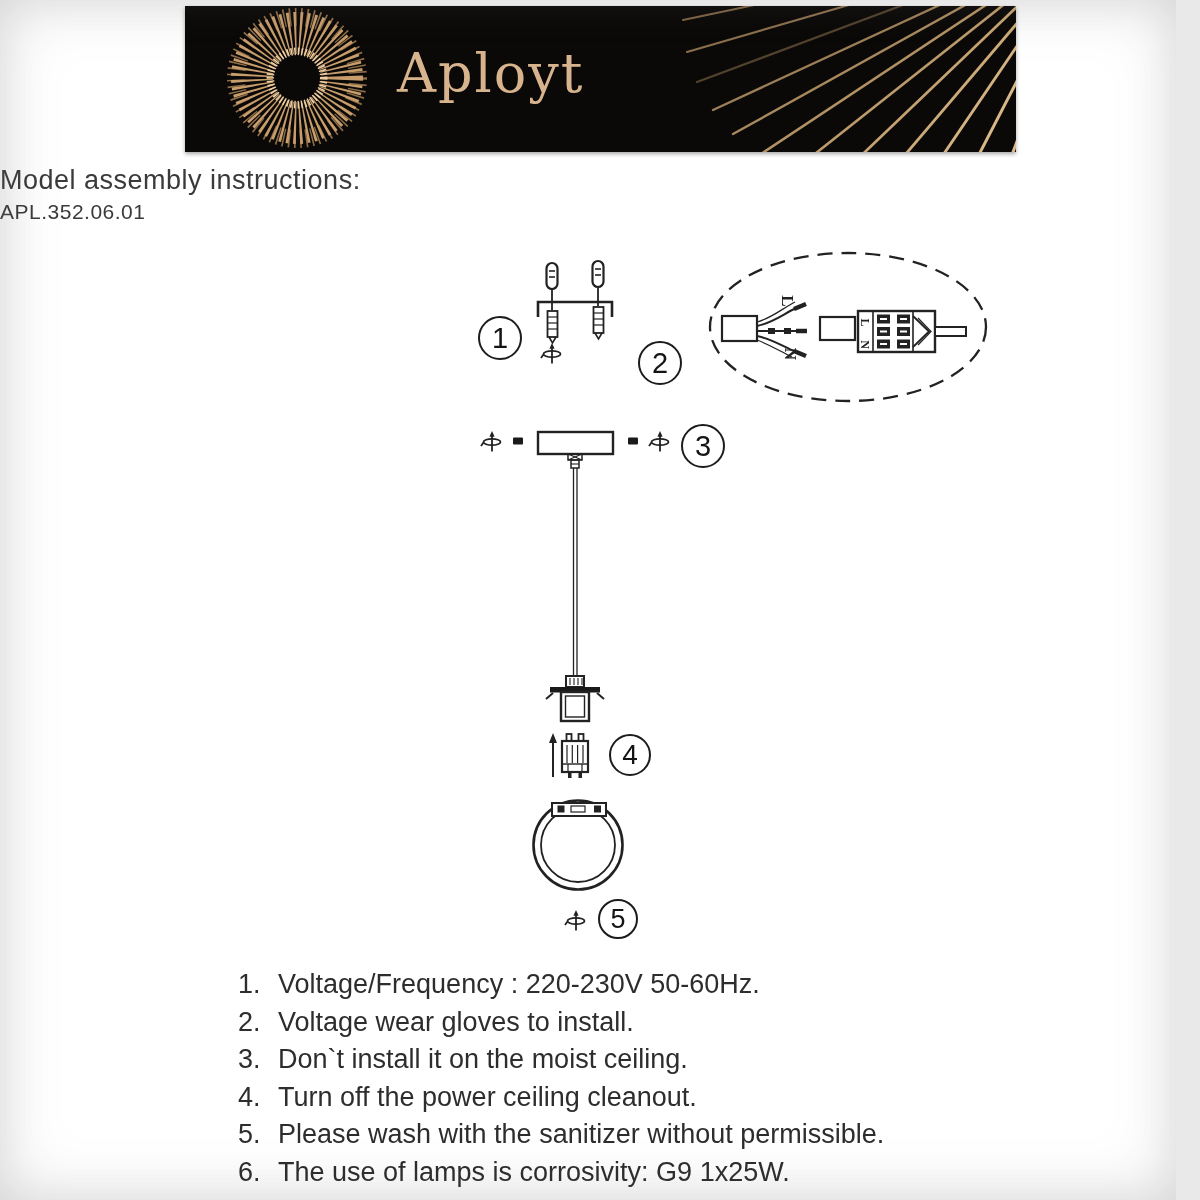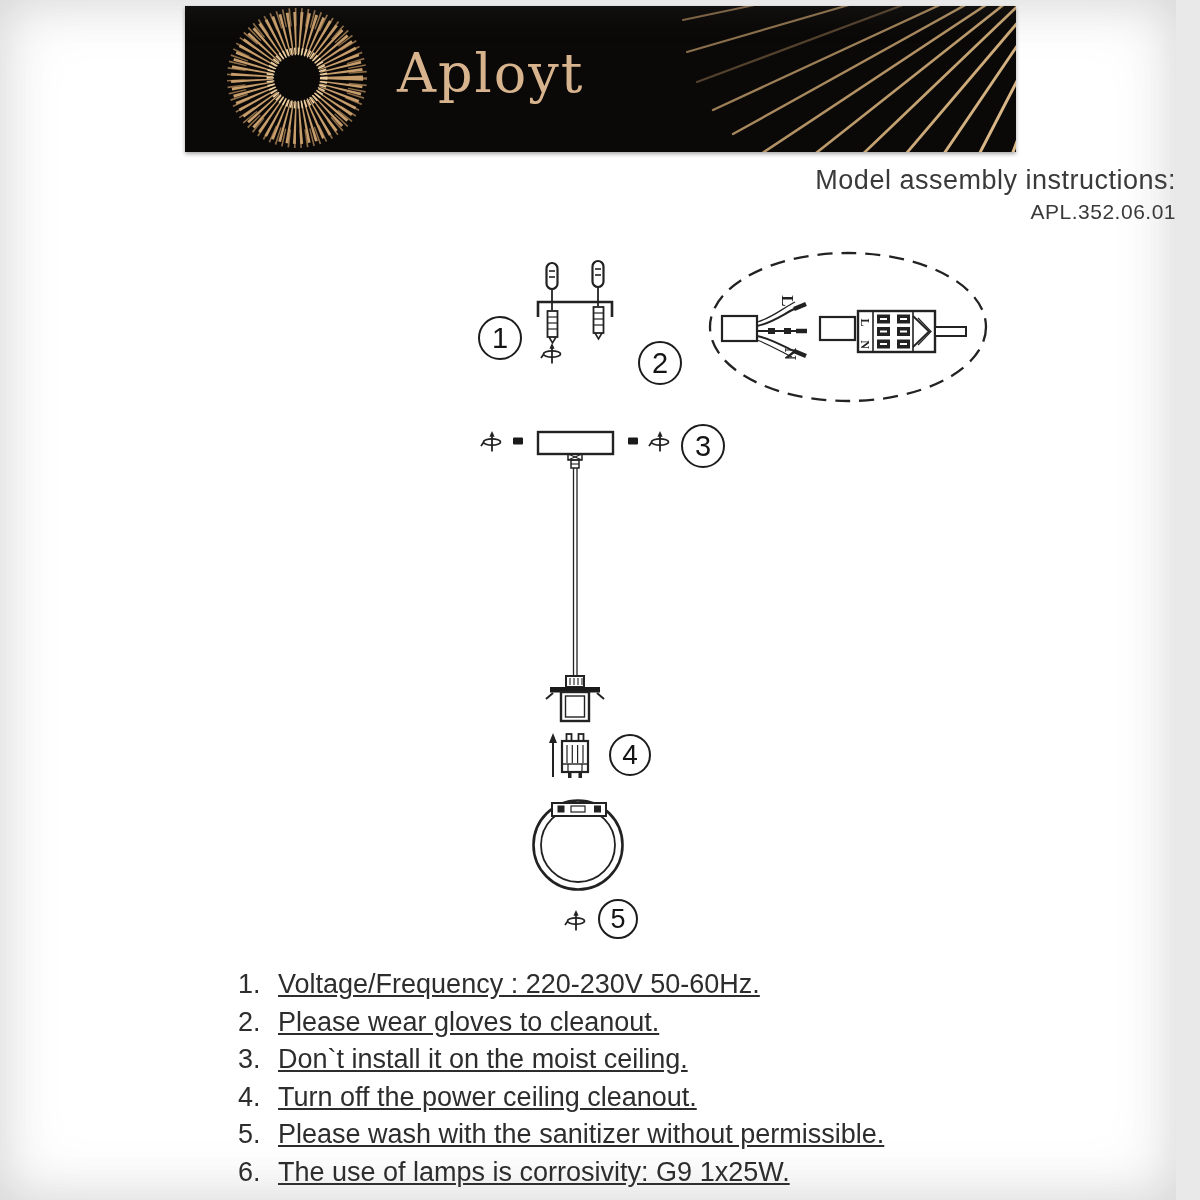--- a/index.html
+++ b/index.html
@@ -14,21 +14,21 @@
     background:#0b0908;overflow:hidden;box-shadow:0 2px 4px rgba(0,0,0,.35);
   }
   .banner svg{position:absolute;left:0;top:0;}
   .wordmark{
     position:absolute;left:212px;top:38px;
     font-family:"DejaVu Serif", serif;font-weight:400;
     font-size:54px;letter-spacing:2px;color:#d8b48e;line-height:60px;
   }
   
   .doc-title{
-    position:absolute;left:0;top:164px;width:100%;text-align:right;
+    position:absolute;left:0;top:164px;width:100%;text-align:left;
     color:#3a3a3a;font-size:27px;line-height:32px;letter-spacing:.5px;
   }
   .doc-title .model{font-size:21px;}
   
   .diagram-svg{position:absolute;left:0;top:0;width:1200px;height:1200px;}
   .step-circle{
     position:absolute;border:2.5px solid #1c1c1c;border-radius:50%;
     color:#141414;display:flex;align-items:center;justify-content:center;
     background:transparent;font-family:"Liberation Sans", sans-serif;
   }
@@ -45,21 +45,21 @@
   .wl-n{left:784px;top:344px;font-size:17px;}
   .tl-l{left:860px;top:315px;font-size:12px;}
   .tl-n{left:860px;top:337px;font-size:12px;}
   
   .instructions{
     position:absolute;left:238px;top:966px;width:760px;
     color:#2d2d2d;font-size:27px;
   }
   .instr-row{display:flex;line-height:37.5px;}
   .instr-row .num{width:40px;flex:0 0 40px;}
-  .instr-row .txt{flex:1;text-decoration:underline;}
+  .instr-row .txt{flex:1;}
   .edge-vignette{
     position:absolute;inset:0;pointer-events:none;
     box-shadow:inset 0 0 45px rgba(120,120,120,0.18);
   }
 </style>
 </head>
 <body>
 
 <div class="page">
 
@@ -243,21 +243,21 @@
   <span class="wire-label tl-l">L</span>
   <span class="wire-label tl-n">N</span>
 
   <div class="instructions">
     <div class="instr-row">
       <span class="num">1.</span>
       <span class="txt">Voltage/Frequency : 220-230V 50-60Hz.</span>
     </div>
     <div class="instr-row">
       <span class="num">2.</span>
-      <span class="txt">Please wear gloves to cleanout.</span>
+      <span class="txt">Voltage wear gloves to install.</span>
     </div>
     <div class="instr-row">
       <span class="num">3.</span>
       <span class="txt">Don`t install it on the moist ceiling.</span>
     </div>
     <div class="instr-row">
       <span class="num">4.</span>
       <span class="txt">Turn off the power ceiling cleanout.</span>
     </div>
     <div class="instr-row">

